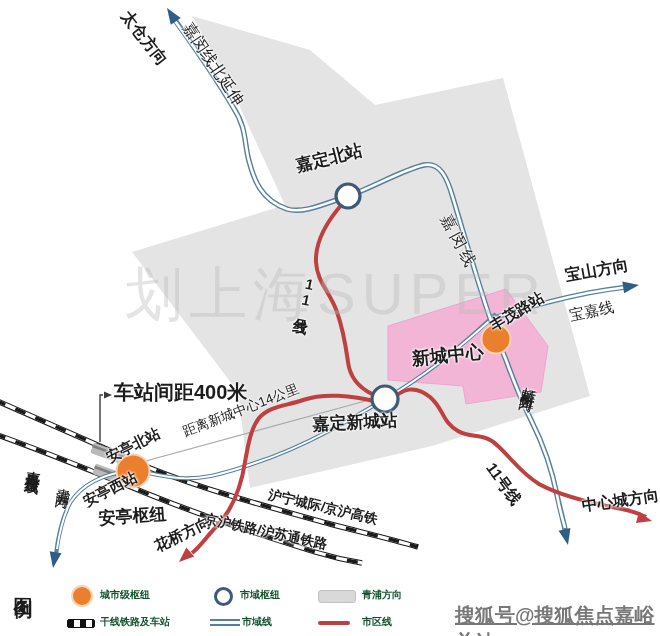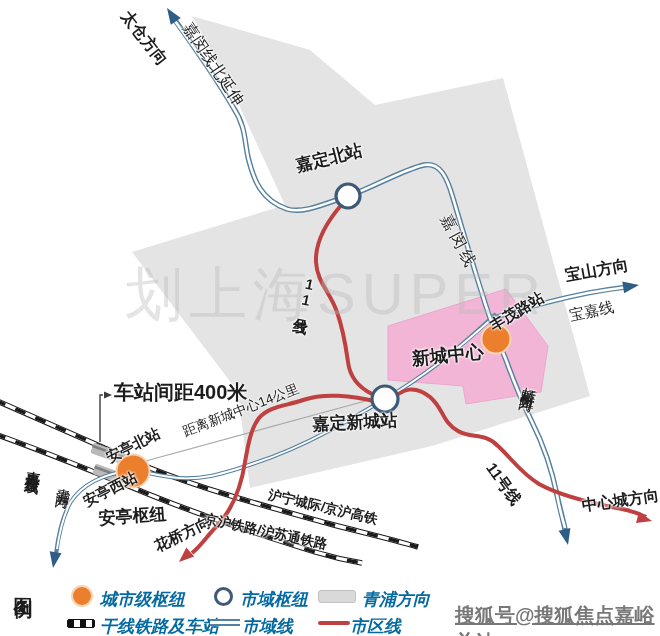--- a/index.html
+++ b/index.html
@@ -2,21 +2,21 @@
 <html><head>
 <meta charset="utf-8">
 <style>
   html,body{margin:0;padding:0;background:#fff;}
   #stage{position:relative;width:660px;height:636px;background:#fff;overflow:hidden;
          font-family:"Liberation Sans","DejaVu Sans",sans-serif;}
   #mapsvg{position:absolute;left:0;top:0;}
   .lbl{position:absolute;color:#1c1c1c;white-space:nowrap;transform-origin:0 0;
        text-shadow:0 0 3px #fff,0 0 3px #fff,0 0 2px #fff;line-height:1.05;}
   .vert{writing-mode:vertical-rl;text-orientation:upright;letter-spacing:2px;}
-  .legend-label{position:absolute;color:#0369a1;font-size:17px;font-weight:600;font-style:italic;}
+  .legend-label{position:absolute;color:#14532d;font-size:10px;font-weight:600;}
   .wm{position:absolute;color:rgba(183,183,183,.38);font-weight:400;letter-spacing:6px;}
   .sohu{position:absolute;color:#6d6d6d;font-weight:700;opacity:.92;}
 </style>
 </head>
 <body>
 
 <div id="stage">
 
 <svg id="mapsvg" width="660" height="636" viewBox="0 0 660 636">
 
@@ -123,16 +123,16 @@
   <div style="position:absolute;left:318px;top:590px;width:36px;height:11px;border-radius:3px;background:#d9d9d9;border:1px solid #c2c2c2;"></div>
   <div class="legend-label" style="left:362px;top:588px;">青浦方向</div>
 
   <div style="position:absolute;left:67px;top:619px;width:26px;height:7px;background:repeating-linear-gradient(90deg,#111 0 6px,#fff 6px 12px);border:1.5px solid #111;border-radius:2px;"></div>
   <div class="legend-label" style="left:100px;top:615px;text-align:right;">干线铁路及车站</div>
 
   <div style="position:absolute;left:210px;top:619px;width:30px;height:3px;border-top:2.5px solid #56809f;border-bottom:2.5px solid #56809f;background:#fff;"></div>
   <div class="legend-label" style="left:242px;top:615px;">市域线</div>
 
   <div style="position:absolute;left:318px;top:621px;width:32px;height:4px;background:#bf4040;border-radius:2px;"></div>
-  <div class="legend-label" style="left:350px;top:615px;">市区线</div>
+  <div class="legend-label" style="left:362px;top:615px;">市区线</div>
 </div>
 
 </div>
 
 </body></html>

